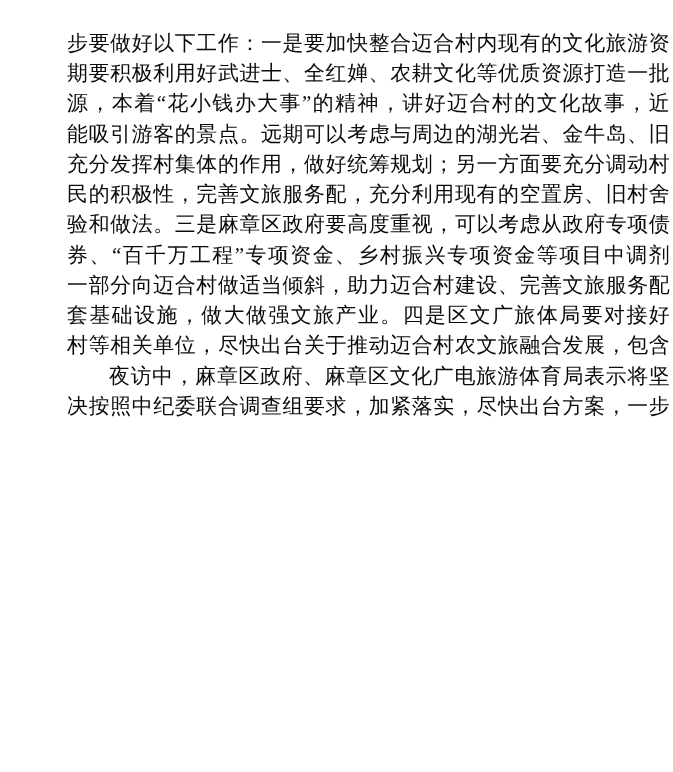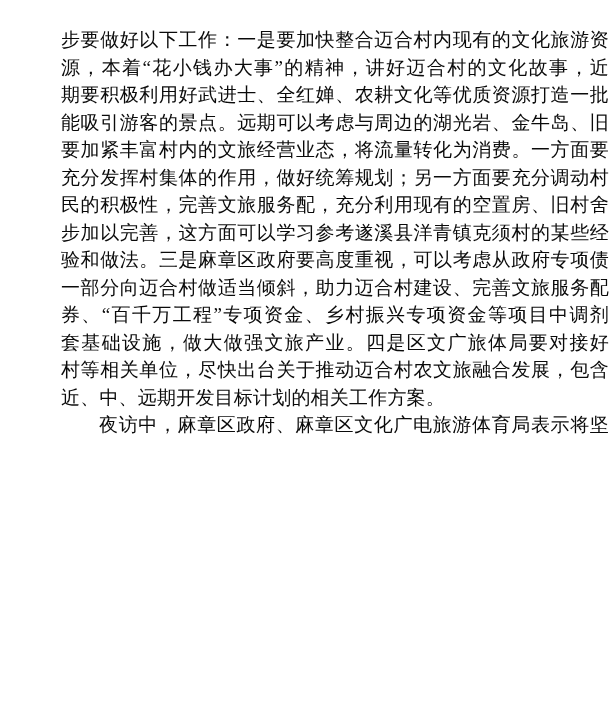--- a/index.html
+++ b/index.html
@@ -46,31 +46,29 @@
     font-family: Liberation Serif, serif;
   }
 </style>
 </head>
 <body>
 
 <div class="page">
   <div class="text-content">
       <div class="paragraph">
         <div class="doc-line">步要做好以下工作：一是要加快整合迈合村内现有的文化旅游资</div>
+        <div class="doc-line">期要积极利用好武进士、全红婵、农耕文化等优质资源打造一批</div>
         <div class="doc-line">源，本着“花小钱办大事”的精神，讲好迈合村的文化故事，近</div>
-        <div class="doc-line">期要积极利用好武进士、全红婵、农耕文化等优质资源打造一批</div>
         <div class="doc-line">能吸引游客的景点。远期可以考虑与周边的湖光岩、金牛岛、旧</div>
-        <div class="doc-line">要加紧丰富村内的文旅经营业态，将流量转化为消费。一方面要</div>
         <div class="doc-line">充分发挥村集体的作用，做好统筹规划；另一方面要充分调动村</div>
         <div class="doc-line">民的积极性，完善文旅服务配，充分利用现有的空置房、旧村舍等</div>
-        <div class="doc-line">步加以完善，这方面可以学习参考遂溪县洋青镇克须村的某些经</div>
         <div class="doc-line">验和做法。三是麻章区政府要高度重视，可以考虑从政府专项债</div>
+        <div class="doc-line">券、“百千万工程”专项资金、乡村振兴专项资金等项目中调剂</div>
         <div class="doc-line">一部分向迈合村做适当倾斜，助力迈合村建设、完善文旅服务配</div>
-        <div class="doc-line">券、“百千万工程”专项资金、乡村振兴专项资金等项目中调剂</div>
         <div class="doc-line">套基础设施，做大做强文旅产业。四是区文广旅体局要对接好镇、</div>
         <div class="doc-line">村等相关单位，尽快出台关于推动迈合村农文旅融合发展，包含</div>
-        <div class="doc-line last-line">近、中、远期开发目标计划的相关工作方案。</div>
       </div>
       <div class="paragraph">
         <div class="doc-line indent">夜访中，麻章区政府、麻章区文化广电旅游体育局表示将坚</div>
+        <div class="doc-line">决按照中纪委联合调查组要求，加紧落实，尽快出台方案，一步</div>
       </div>
     </div>
 </div>
 
 </body></html>

